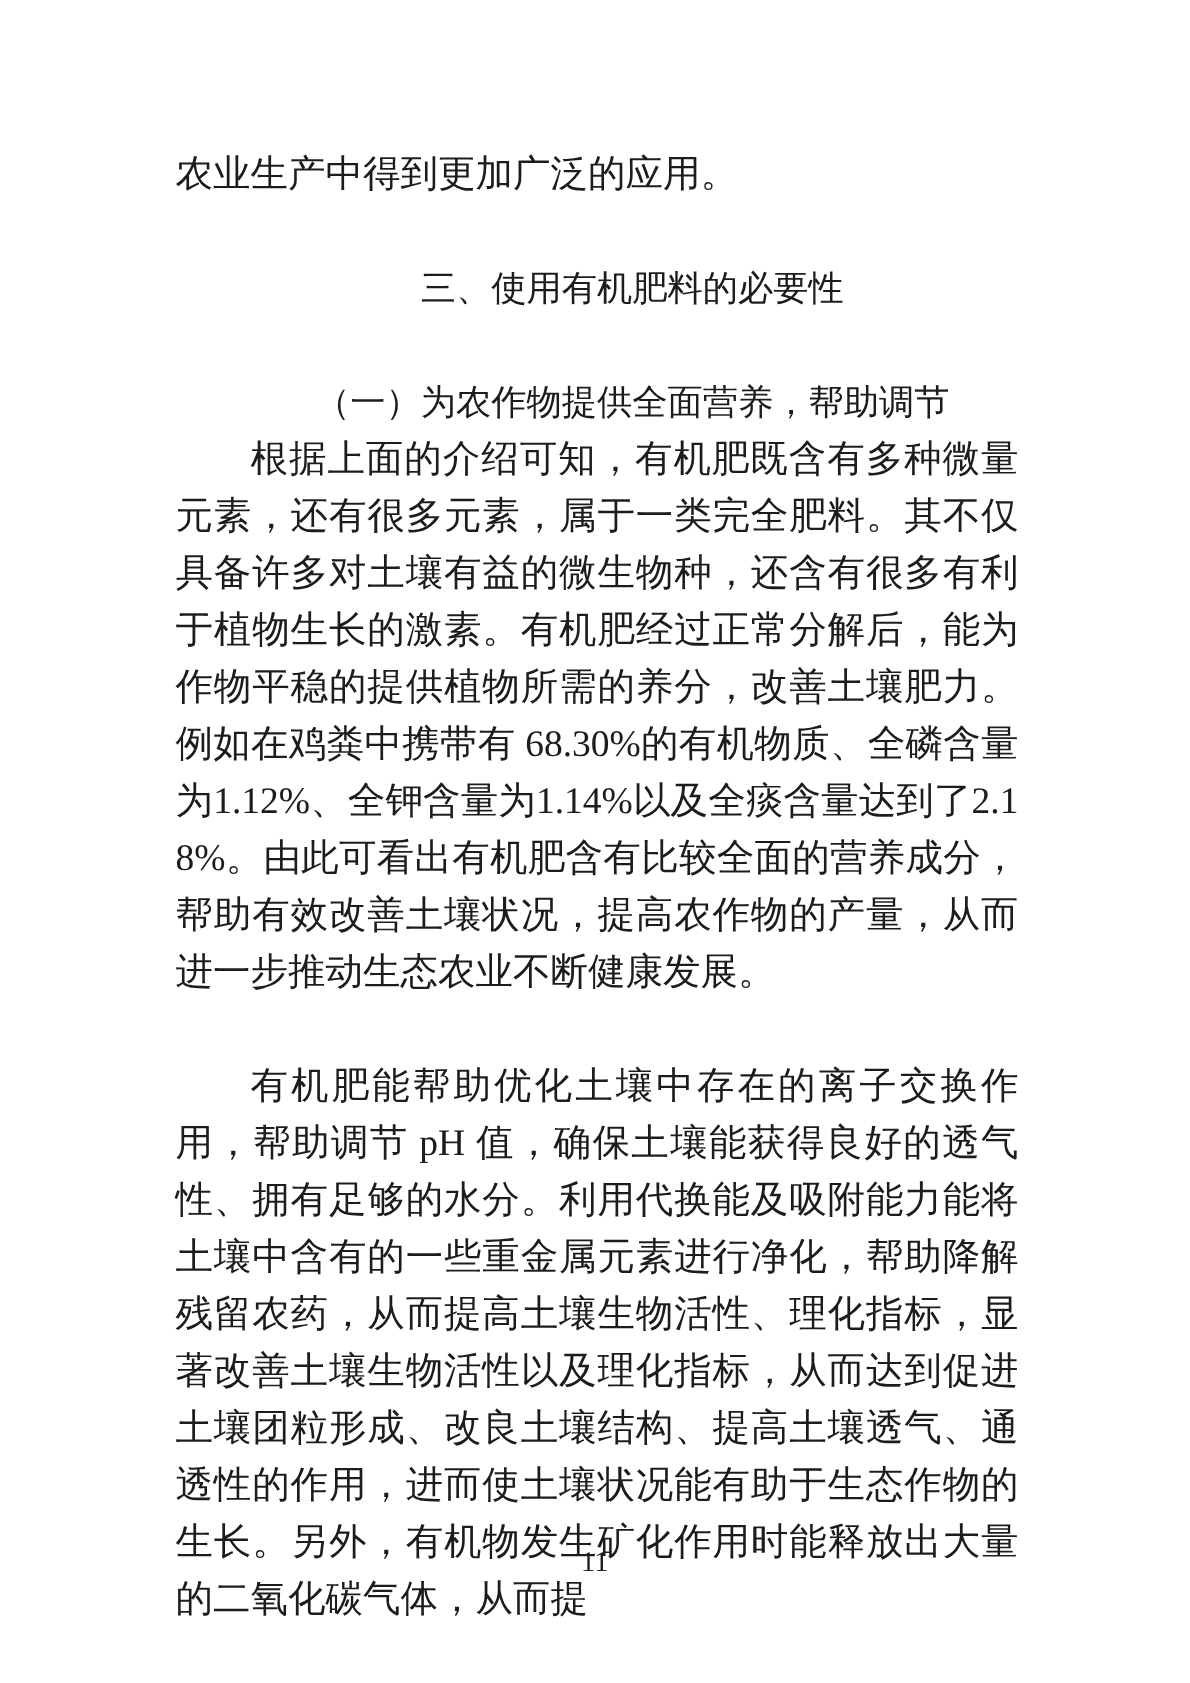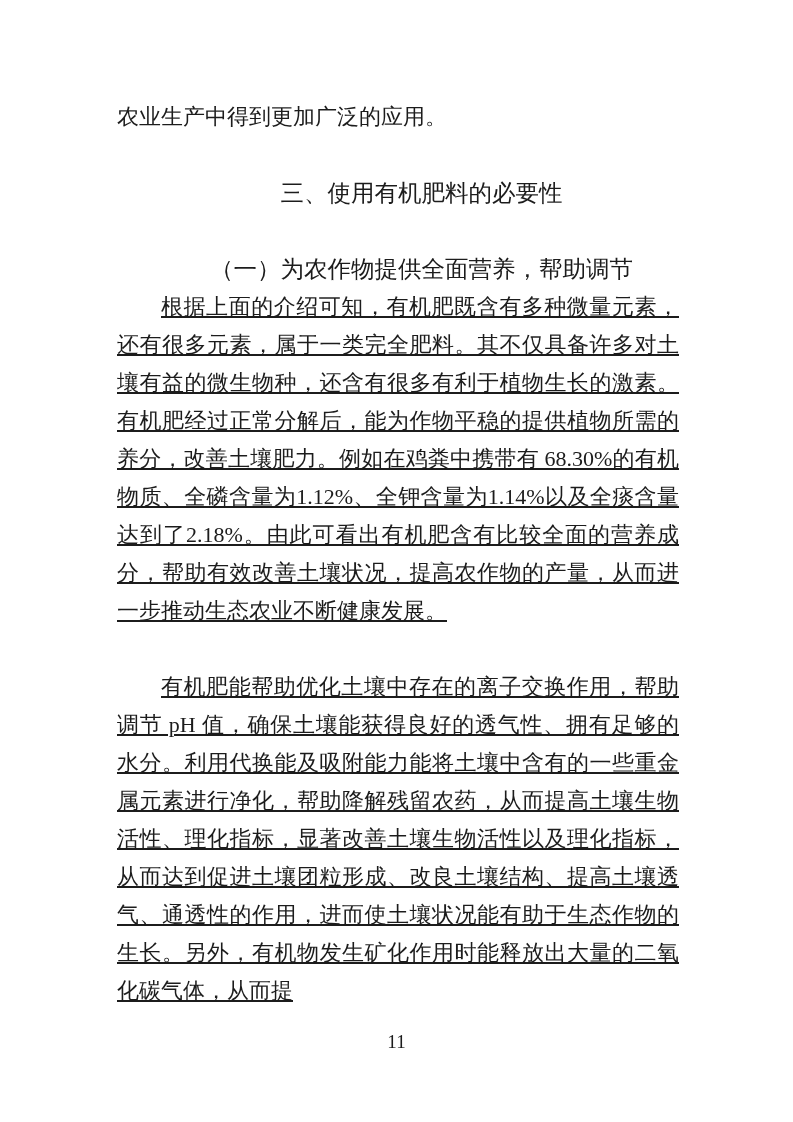--- a/index.html
+++ b/index.html
@@ -23,40 +23,39 @@
 
   .content {
     position: absolute;
     left: 117px;
     top: 98px;
     width: 562px;
   }
 
   
   .para {
-    font-size: 22px;
+    font-size: 25px;
     line-height: 38px;
     text-align: justify;
     text-justify: inter-character;
     text-align-last: left;
     letter-spacing: 0;
     margin: 0;
     word-break: break-all;
     color: #1c1c1c;
   }
 
   
   .para-cont {
     text-indent: 0;
   }
 
   
   .para-indent {
     text-indent: 2em;
-    text-decoration: underline;
   }
 
   
   .heading {
     font-size: 23.5px;
     line-height: 38px;
     margin: 0;
     text-indent: 2em;
     text-align: center;
     font-weight: normal;

